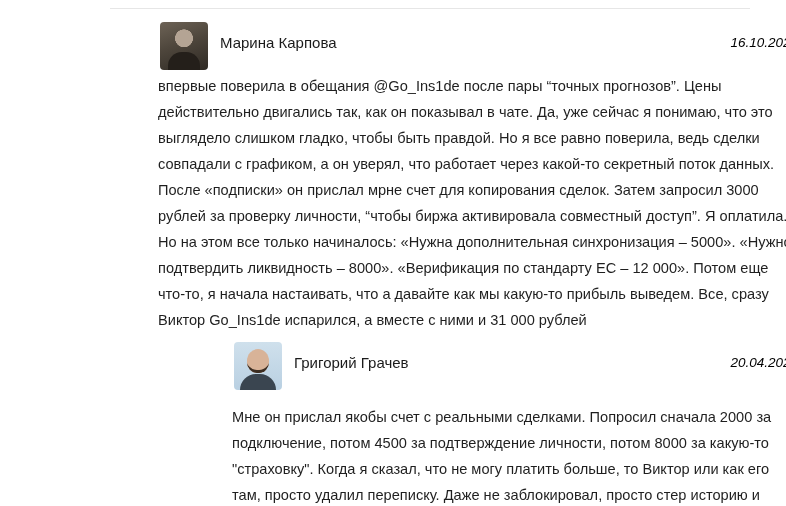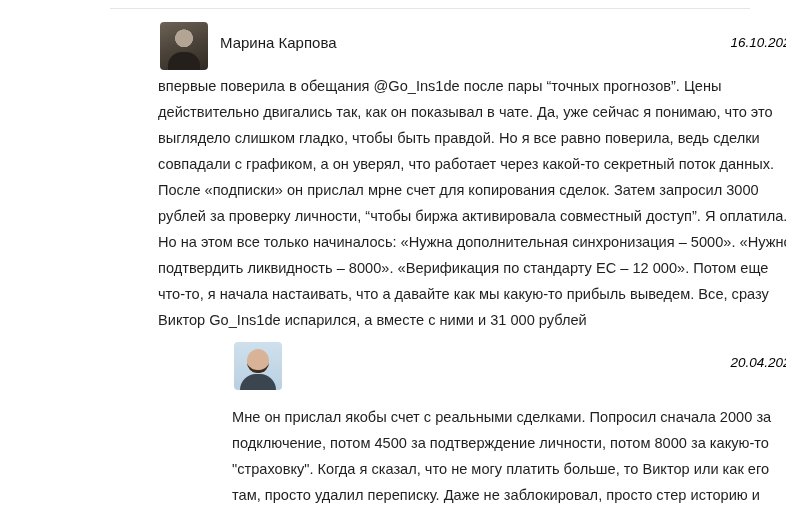--- a/index.html
+++ b/index.html
@@ -144,18 +144,19 @@
       <div class="avatar av1"></div>
       <div class="author">Марина Карпова</div>
       <div class="date">16.10.2025</div>
     </div>
     <div class="review-body">впервые поверила в обещания @Go_Ins1de после пары “точных прогнозов”. Цены действительно двигались так, как он показывал в чате. Да, уже сейчас я понимаю, что это выглядело слишком гладко, чтобы быть правдой. Но я все равно поверила, ведь сделки совпадали с графиком, а он уверял, что работает через какой-то секретный поток данных. После «подписки» он прислал мрне счет для копирования сделок. Затем запросил 3000 рублей за проверку личности, “чтобы биржа активировала совместный доступ”. Я оплатила. Но на этом все только начиналось: «Нужна дополнительная синхронизация – 5000». «Нужно подтвердить ликвидность – 8000». «Верификация по стандарту ЕС – 12 000». Потом еще что-то, я начала настаивать, что а давайте как мы какую-то прибыль выведем. Все, сразу Виктор Go_Ins1de испарился, а вместе с ними и 31 000 рублей</div>
   </div>
 
   <div class="review review-2">
     <div class="review-head">
       <div class="avatar av2"></div>
+      <div class="author">Григорий Грачев</div>
       <div class="date">20.04.2025</div>
     </div>
     <div class="review-body">Мне он прислал якобы счет с реальными сделками. Попросил сначала 2000 за подключение, потом 4500 за подтверждение личности, потом 8000 за какую-то "страховку". Когда я сказал, что не могу платить больше, то Виктор или как его там, просто удалил переписку. Даже не заблокировал, просто стер историю и исчез.</div>
   </div>
 
 </div>
 
 </body></html>

